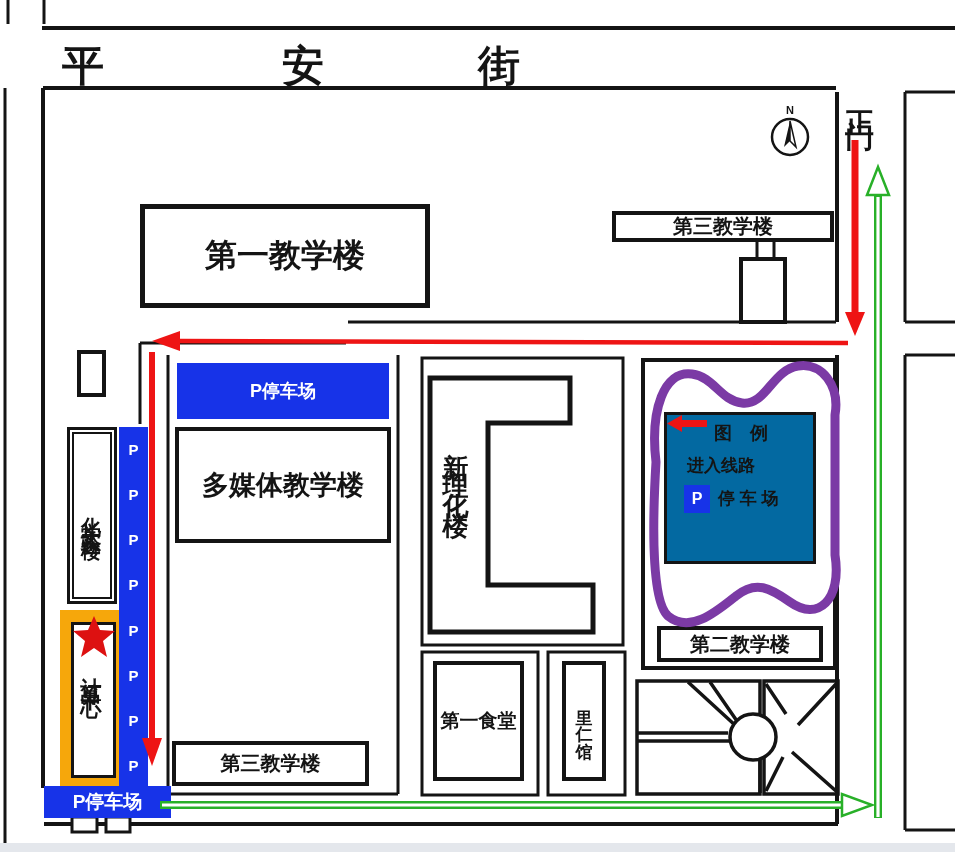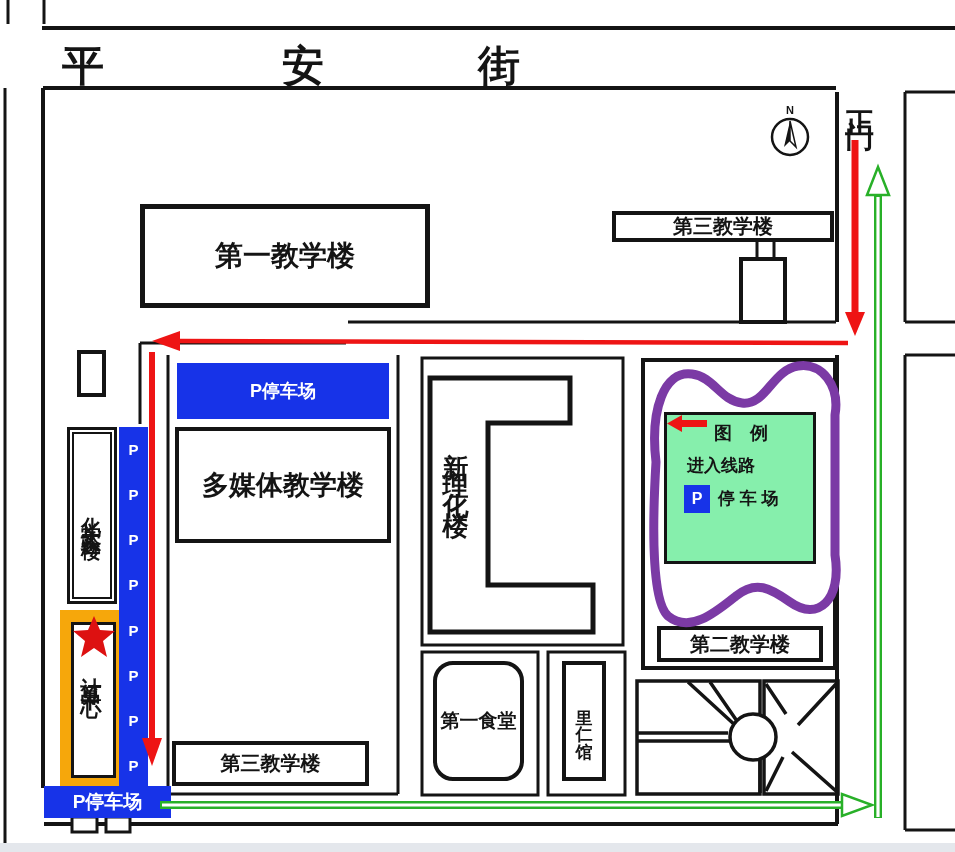--- a/index.html
+++ b/index.html
@@ -83,21 +83,21 @@
     </g>
   </svg>
 
   <span class="street-char" style="left:62px;">平</span>
   <span class="street-char" style="left:282px;">安</span>
   <span class="street-char" style="left:478px;">街</span>
 
   <div class="abs vtext" style="left:844px;top:88px;width:36px;height:90px;font-size:29px;
        font-weight:700;letter-spacing:8px;">正门</div>
 
-  <div class="abs box" style="left:140px;top:204px;width:290px;height:104px;border-width:5px;font-size:28px;">第一教学楼</div>
+  <div class="abs box" style="left:140px;top:204px;width:290px;height:104px;border-width:5px;font-size:32px;">第一教学楼</div>
 
   <div class="abs box" style="left:612px;top:211px;width:222px;height:31px;font-size:20px;">第三教学楼</div>
 
   <div class="abs bluefill" style="left:177px;top:363px;width:212px;height:56px;font-size:18px;">P停车场</div>
 
   <div class="abs box" style="left:175px;top:427px;width:216px;height:116px;font-size:27px;">多媒体教学楼</div>
 
   <svg width="955" height="852">
     <path d="M430,378 L570,378 L570,423 L488,423 L488,585 L593,585 L593,632 L430,632 Z" fill="#fff" stroke="#141414" stroke-width="5"></path>
   </svg>
@@ -130,28 +130,28 @@
     <span>P</span>
     <span>P</span>
     <span>P</span>
     <span>P</span>
   </div>
 
   <div class="abs bluefill" style="left:44px;top:786px;width:127px;height:32px;font-size:19px;">P停车场</div>
 
   <div class="abs box" style="left:172px;top:741px;width:197px;height:45px;font-size:20px;">第三教学楼</div>
 
-  <div class="abs box" style="left:433px;top:661px;width:91px;height:120px;font-size:19px;border-radius:20px;">第一食堂</div>
+  <div class="abs box" style="left:433px;top:661px;width:91px;height:120px;font-size:19px;">第一食堂</div>
 
   <div class="abs box" style="left:562px;top:661px;width:44px;height:120px;">
     <div class="vtext" style="font-size:17px;font-weight:700;letter-spacing:16px;">里仁馆</div>
   </div>
 
   <div class="abs" style="left:664px;top:412px;width:152px;height:152px;border:3px solid #141414;
-       background:#86efac;box-sizing:border-box;padding:6px 10px 4px 12px;">
+       background:#0369a1;box-sizing:border-box;padding:6px 10px 4px 12px;">
     <div style="text-align:center;font-size:18px;font-weight:700;margin-bottom:4px;">图　例</div>
     <div class="legend-row">
       <svg width="40" height="17">
         <polygon points="0,8.5 15,0 15,5 40,5 40,12 15,12 15,17" fill="#ee1414"></polygon>
       </svg>
       <span class="legend-text">进入线路</span>
     </div>
     <div class="legend-row">
       <div class="bluefill" style="width:26px;height:28px;font-size:16px;margin-left:5px;">P</div>
       <span class="legend-text">停 车 场</span>

